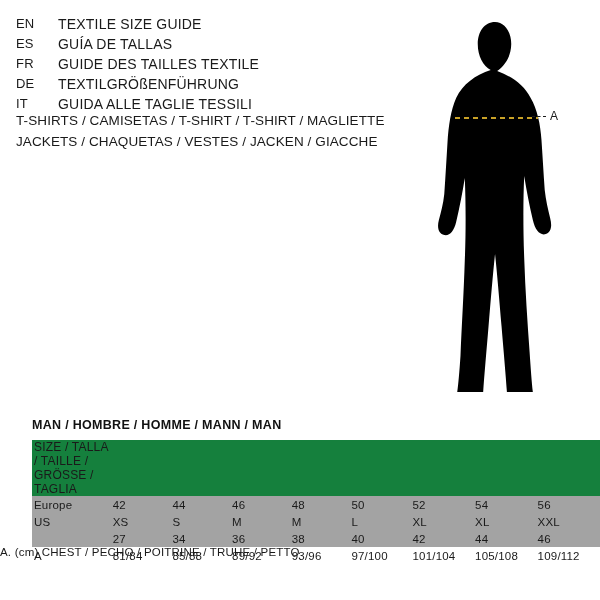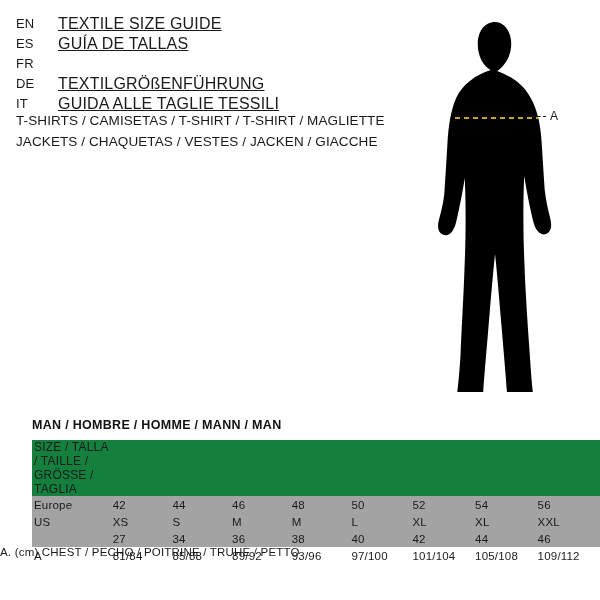--- a/index.html
+++ b/index.html
@@ -32,23 +32,22 @@
     align-items: center;
     height: 20px;
     line-height: 20px;
   }
   .lang-code {
     width: 42px;
     font-size: 13px;
     letter-spacing: 0.2px;
   }
   .lang-text {
-    font-size: 16px;
-    letter-spacing: 0.2px;
-    text-decoration: underline;
+    font-size: 14px;
+    letter-spacing: 0.2px;
   }
 
   
   .category-block {
     position: absolute;
     left: 16px;
     top: 110px;
     width: 400px;
   }
   .category-line {
@@ -148,20 +147,21 @@
     <div class="lang-row">
       <span class="lang-code">EN</span>
       <span class="lang-text">TEXTILE SIZE GUIDE</span>
     </div>
     <div class="lang-row">
       <span class="lang-code">ES</span>
       <span class="lang-text">GUÍA DE TALLAS</span>
     </div>
     <div class="lang-row">
       <span class="lang-code">FR</span>
+      <span class="lang-text">GUIDE DES TAILLES TEXTILE</span>
     </div>
     <div class="lang-row">
       <span class="lang-code">DE</span>
       <span class="lang-text">TEXTILGRÖßENFÜHRUNG</span>
     </div>
     <div class="lang-row">
       <span class="lang-code">IT</span>
       <span class="lang-text">GUIDA ALLE TAGLIE TESSILI</span>
     </div>
   </div>

